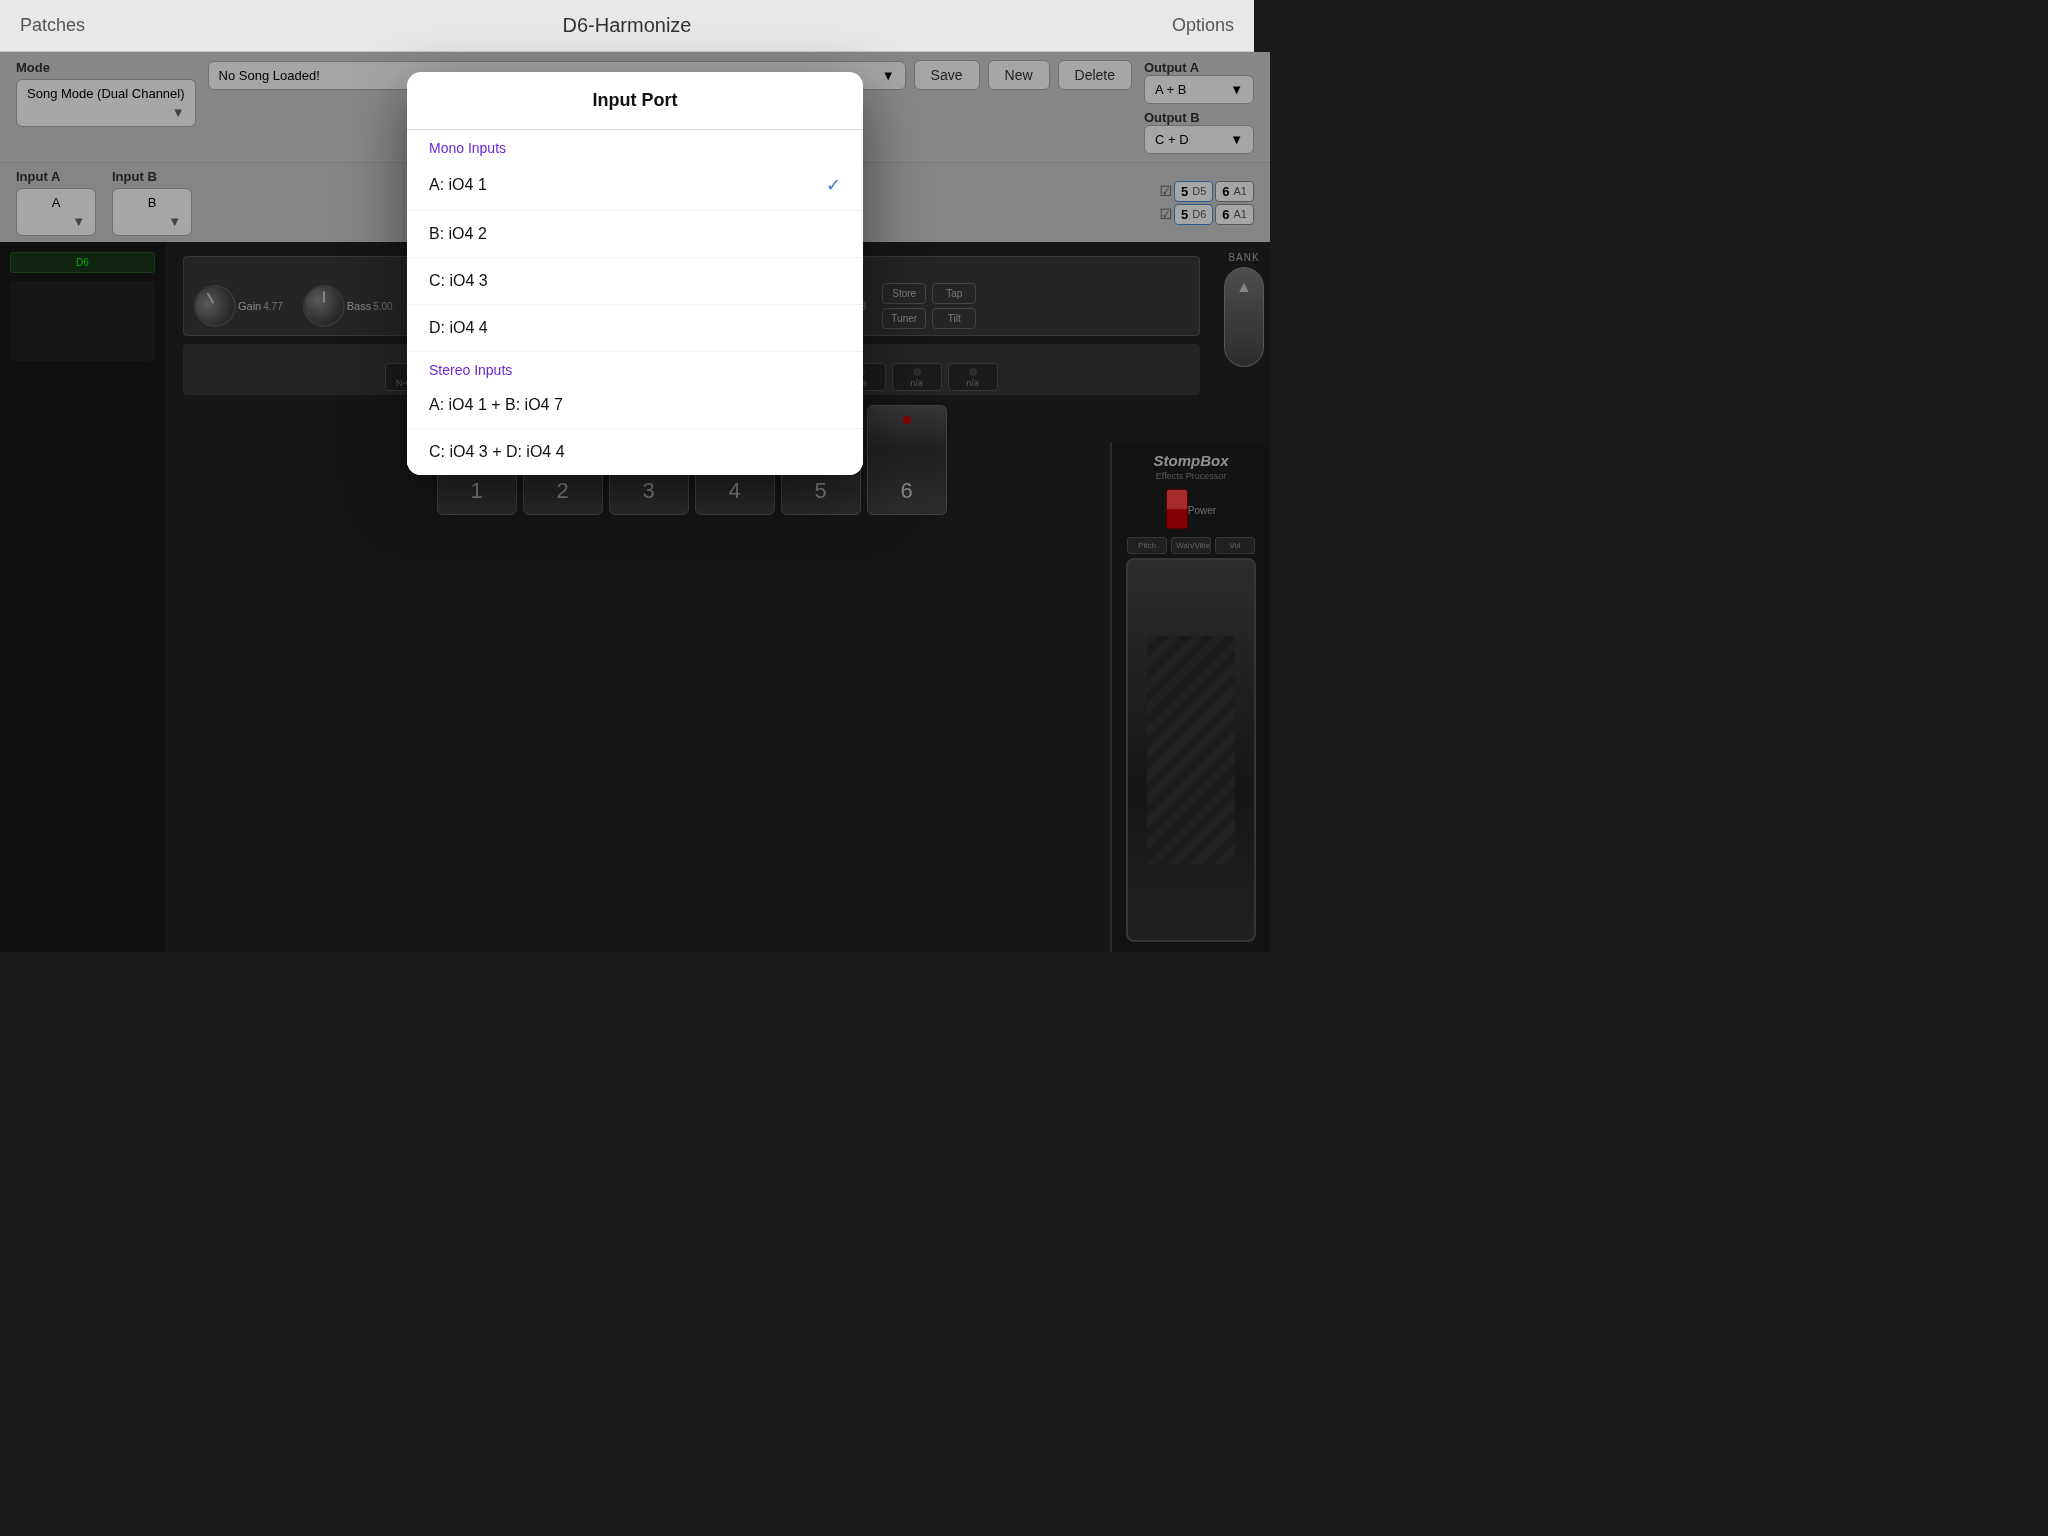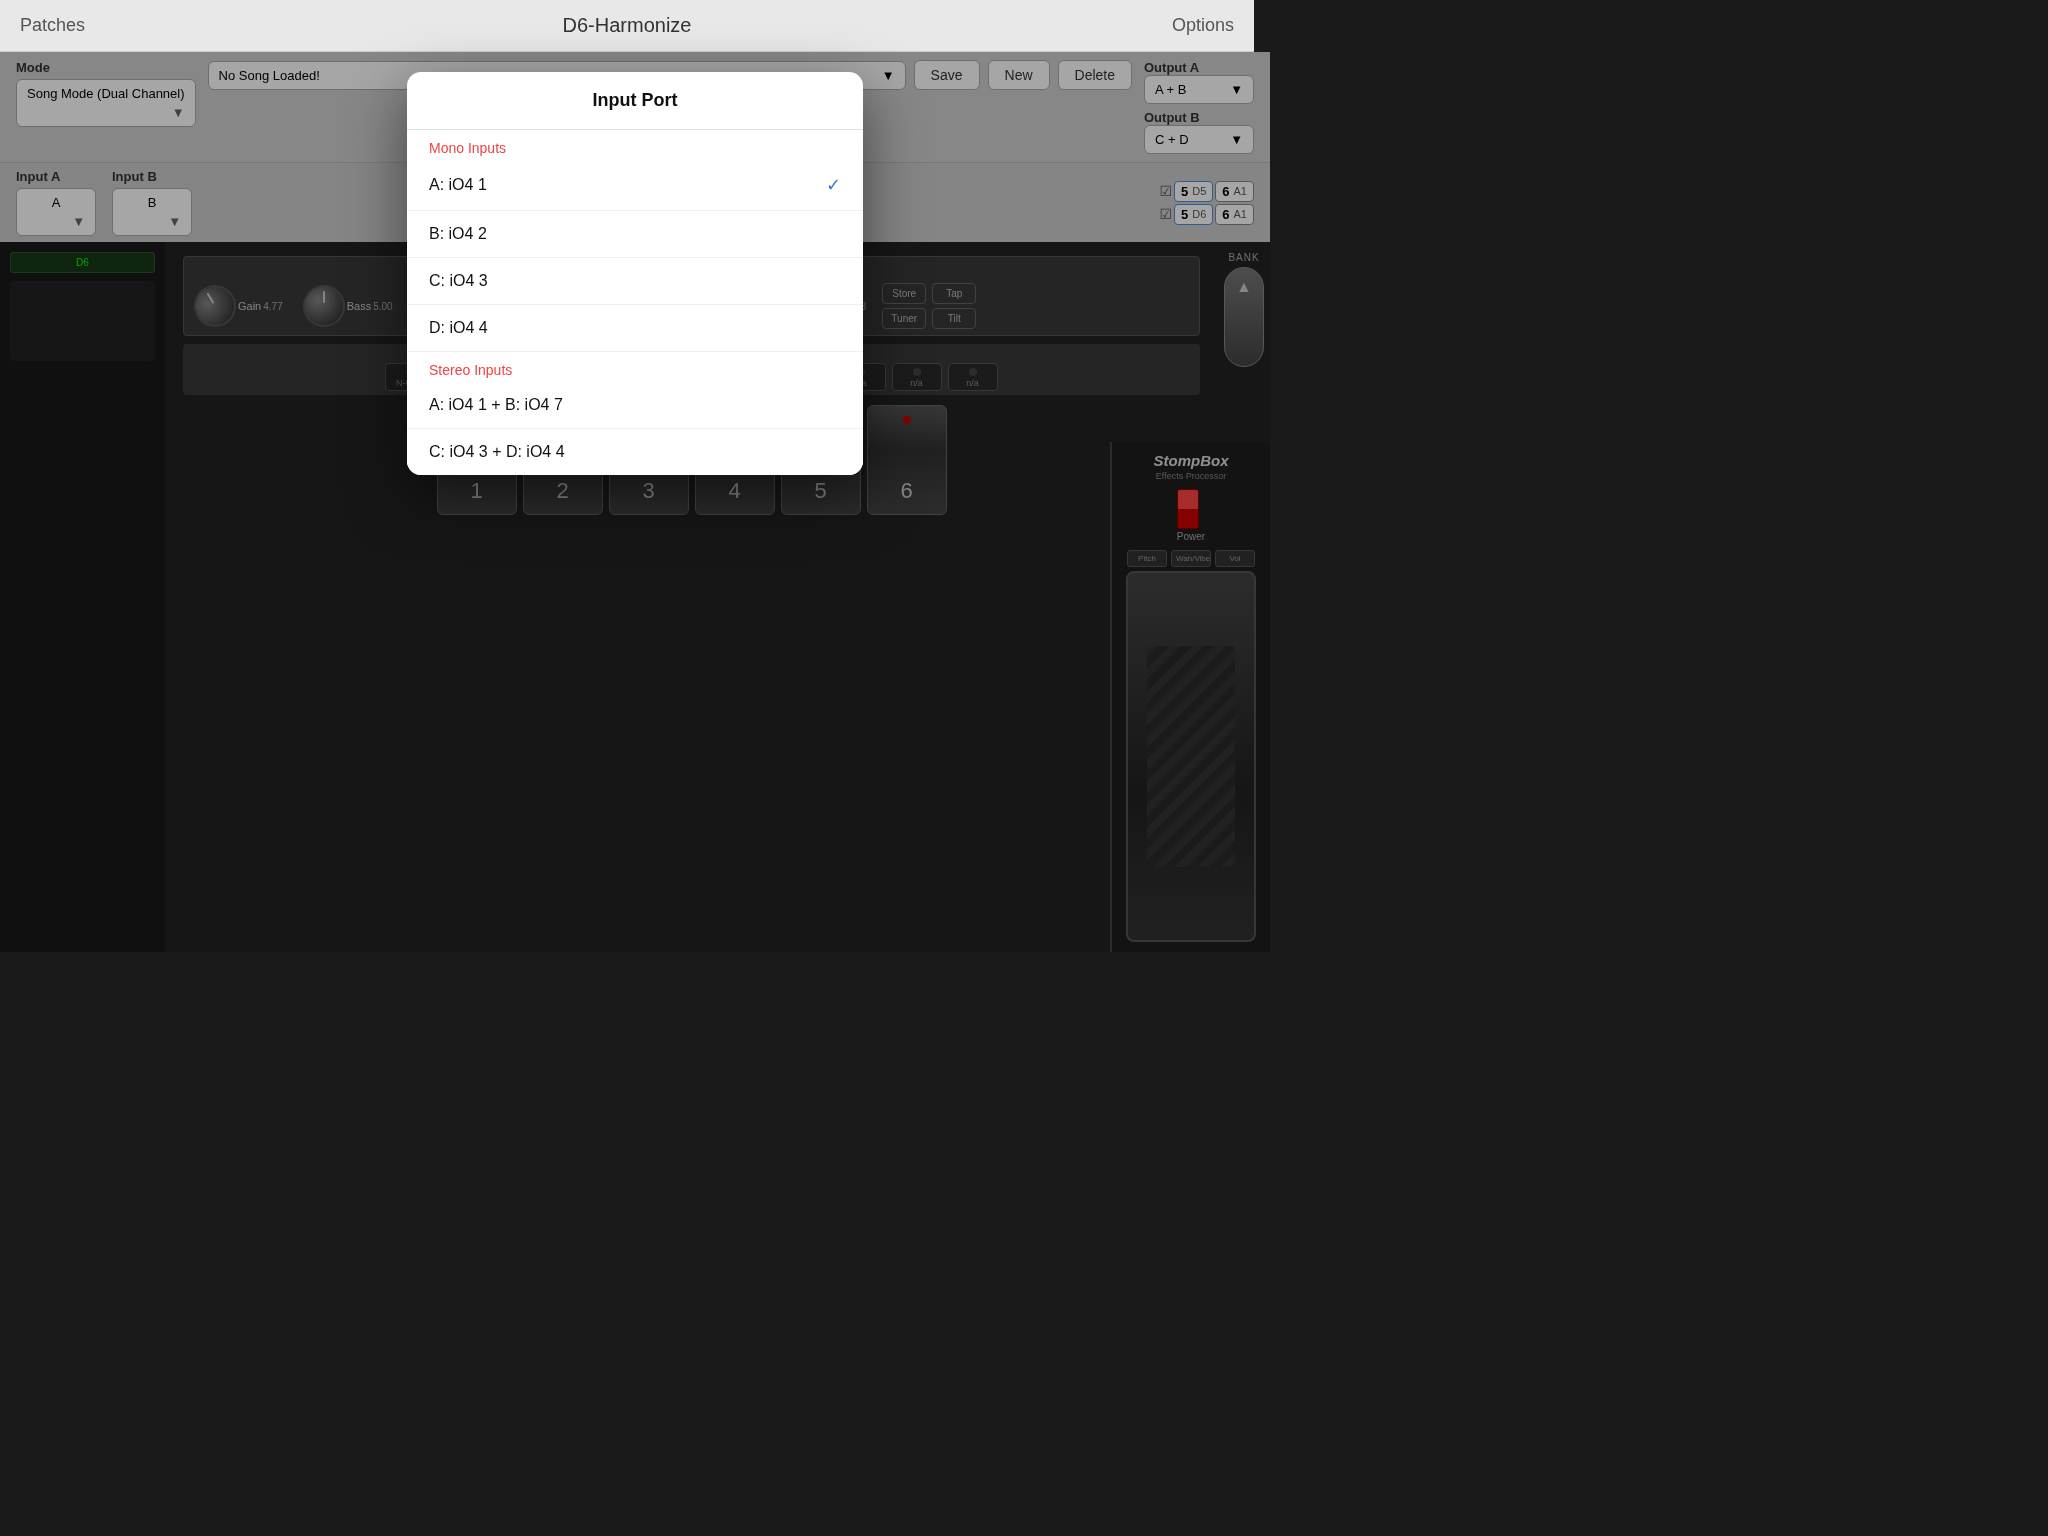--- a/index.html
+++ b/index.html
@@ -274,22 +274,22 @@
       padding: 10px 8px;
     }
     .stomp-sub {
       color: #888;
       font-size: 9px;
       text-align: center;
       margin-bottom: 8px;
     }
     .power-switch {
       display: flex;
-      flex-direction: column;
-      align-items: flex-start;
+      flex-direction: row;
+      align-items: center;
       margin-bottom: 8px;
     }
     .power-toggle {
       width: 22px;
       height: 40px;
       background: #c00;
       border: 1px solid #800;
       border-radius: 3px;
       position: relative;
     }
@@ -387,21 +387,21 @@
       font-weight: 600;
       color: #111;
       border-bottom: 1px solid #e0e0e0;
     }
     .modal-body {
       background: white;
     }
     .modal-section-label {
       padding: 10px 22px 4px;
       font-size: 14px;
-      color: #ef4444;
+      color: #6d28d9;
     }
     .modal-item {
       padding: 14px 22px;
       font-size: 16px;
       color: #111;
       border-bottom: 1px solid #f0f0f0;
       cursor: pointer;
       display: flex;
       align-items: center;
       justify-content: space-between;

